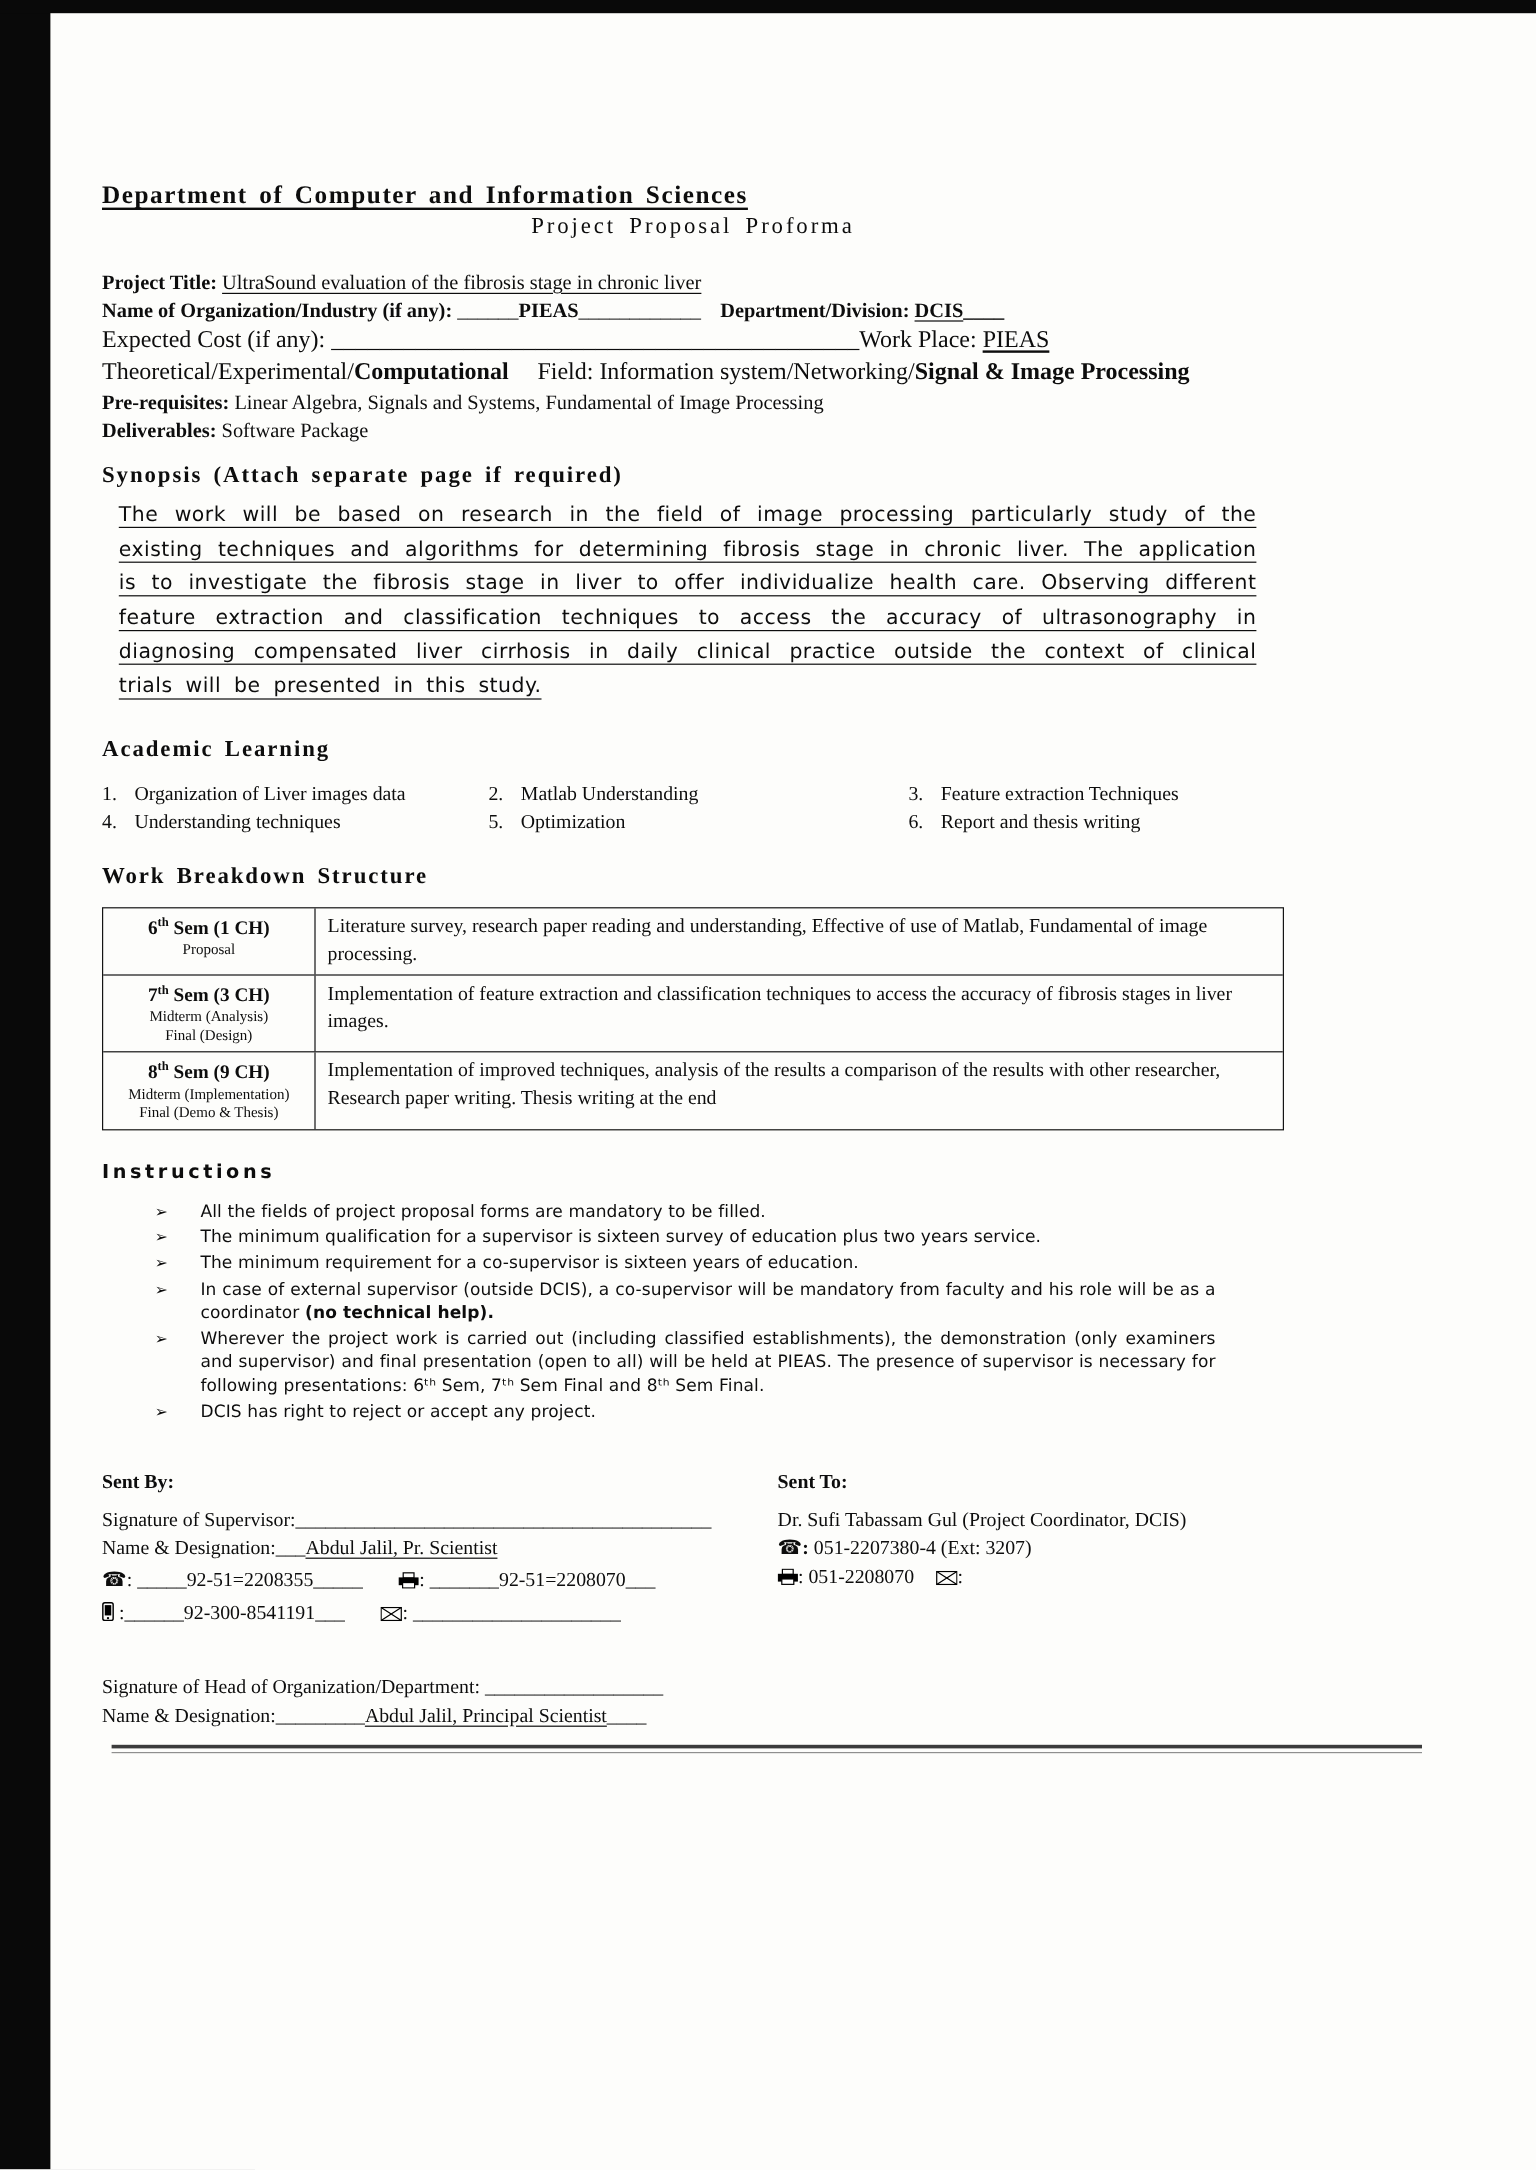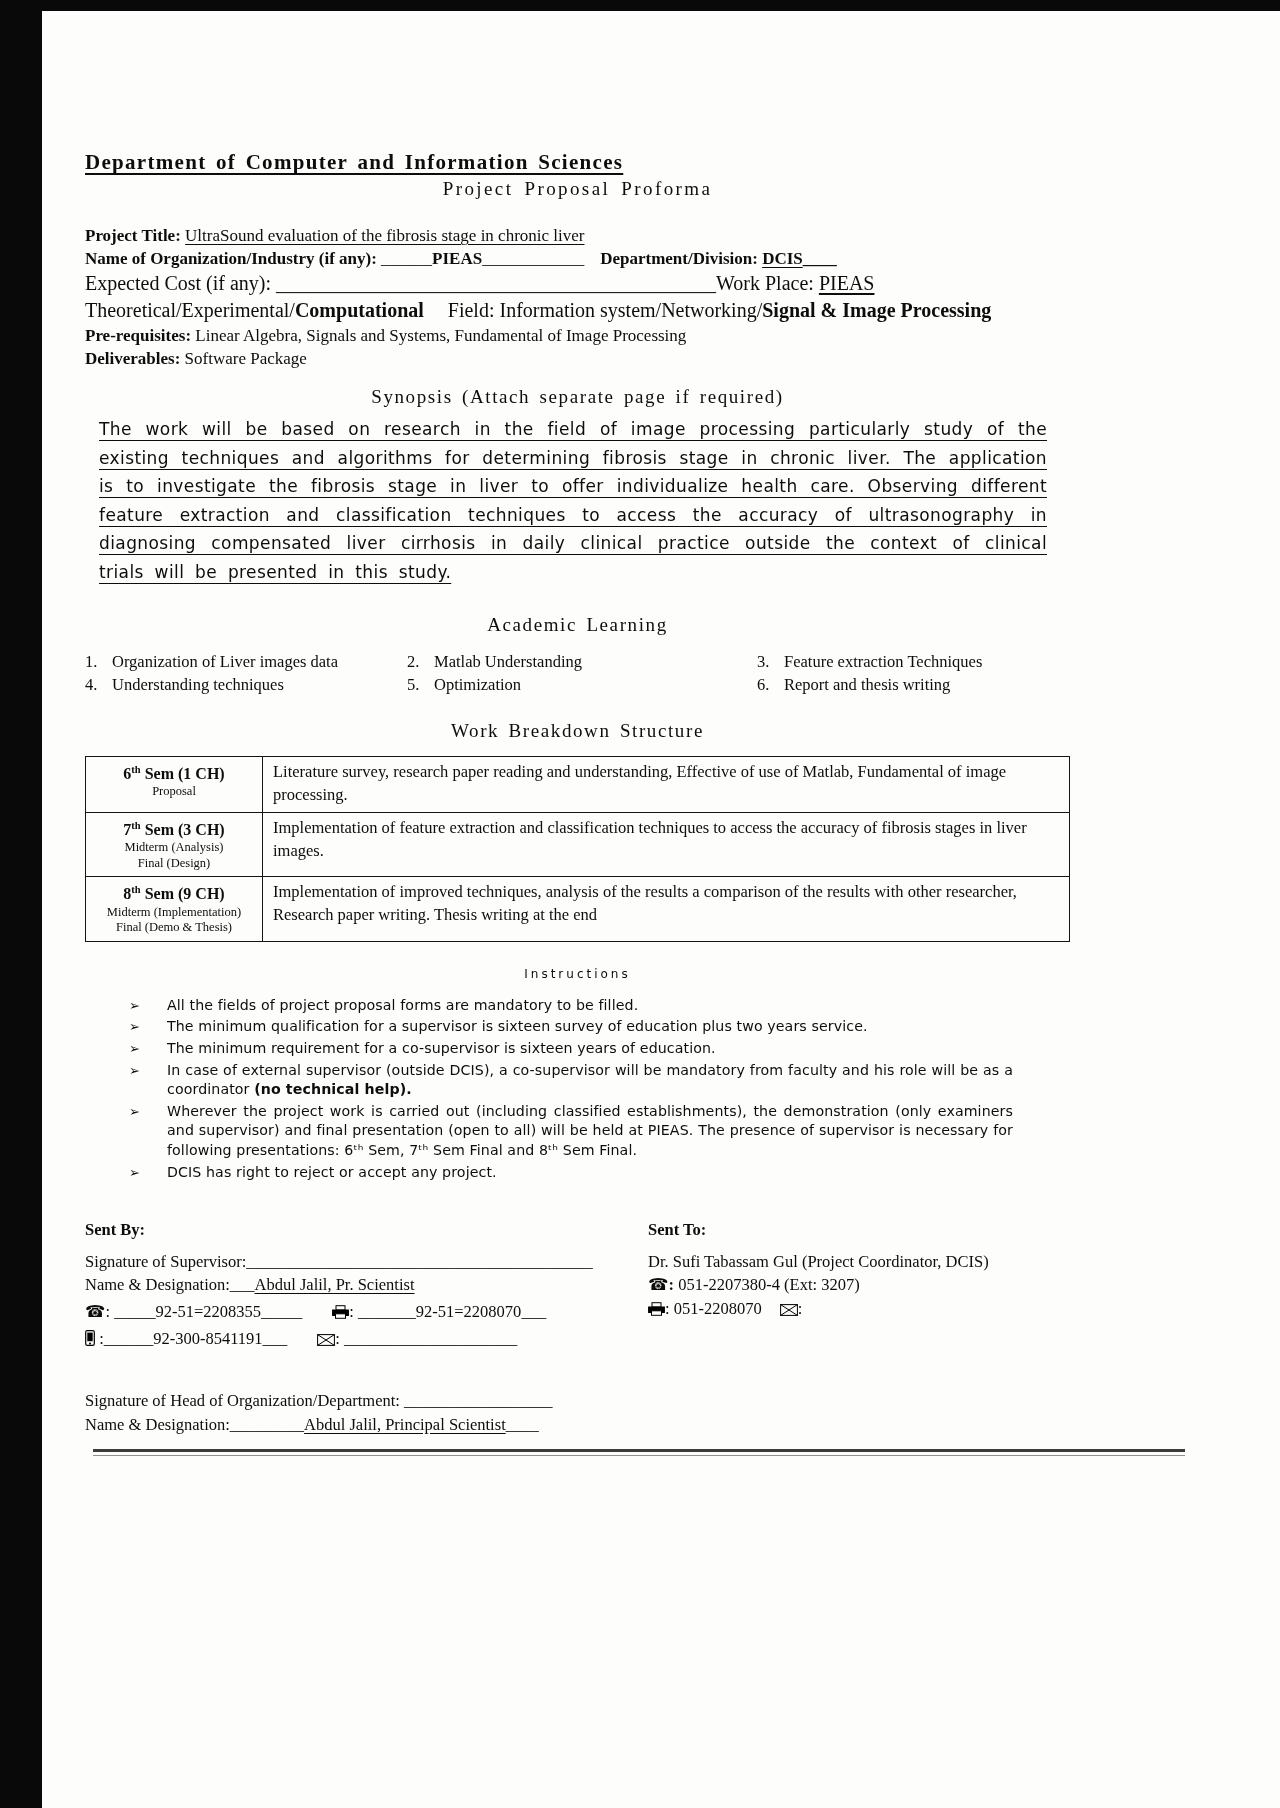--- a/index.html
+++ b/index.html
@@ -11,38 +11,38 @@
   b{font-weight:bold}
   .u{text-decoration:underline;text-underline-offset:3px}
   .h1{font-weight:bold;font-size:21px;letter-spacing:1.3px;word-spacing:3px;text-decoration:underline;text-underline-offset:4px}
   .h2{margin-top:3px;text-align:center;font-weight:normal;font-size:19px;letter-spacing:2.4px;word-spacing:4px}
   .form{margin-top:24px}
   .f17{font-size:17px;line-height:23px}
   .f20{font-size:20px;line-height:27px}
   .f16{font-size:16.5px;line-height:22px}
   .ml18{margin-left:16px}
   .mlf{margin-left:24px}
-  .h3{text-align:center;font-weight:normal}
+  .h3{text-align:left;font-weight:bold}
   .serif-h{font-size:19px;letter-spacing:1.6px;word-spacing:3px}
   .syn-h{margin-top:16px}
   .syn-body{margin-top:7px;margin-left:14px;width:948px;font-family:"DejaVu Sans","Liberation Sans",sans-serif;font-size:17px;line-height:28.5px;letter-spacing:0.4px;word-spacing:5px;text-align:justify;text-decoration:underline;text-underline-offset:4.5px}
   .acad-h{margin-top:28px}
   .acad{display:flex;margin-top:14px;font-size:16.5px;line-height:23px}
   .acad-col1{width:322px}.acad-col2{width:350px}.acad-col3{flex:1}
   .acad .num{display:inline-block;width:27px}
   .wbs-h{margin-top:24px}
   .wbs{margin-top:14px;border:1.4px solid #141414}
   .wbs-row{display:flex;border-bottom:1.4px solid #141414}
   .wbs-row:last-child{border-bottom:none}
   .wbs-left{width:172px;flex:none;border-right:1.4px solid #141414;text-align:center;padding:3px 2px 5px}
   .wbs-sem{font-weight:bold;font-size:16px;line-height:20px}
   .wbs-sem sup{font-size:10.5px}
   .wbs-sub{font-size:12.5px;line-height:15.5px}
   .wbs-desc{flex:1;padding:3px 10px 6px;font-size:16.5px;line-height:23px}
-  .instr-h{margin-top:25px;font-family:"DejaVu Sans","Liberation Sans",sans-serif;font-size:12px;letter-spacing:3px;word-spacing:2px}
+  .instr-h{margin-top:25px;font-family:"DejaVu Sans","Liberation Sans",sans-serif;font-size:16px;letter-spacing:3px;word-spacing:2px}
   .instr{margin:15px 0 0 44px;width:884px;font-family:"DejaVu Sans","Liberation Sans",sans-serif;font-size:14.2px;line-height:19.3px;letter-spacing:0.1px}
   .instr-item{display:flex;margin-bottom:2.5px}
   .instr-bullet{flex:none;width:38px;font-size:13px}
   .instr-text{flex:1;text-align:justify}
   .sent{display:flex;margin-top:38px}
   .sent-left{width:563px;flex:none}
   .sent-right{flex:1}
   .sent-h{font-weight:bold;font-size:16.5px;margin-bottom:11px}
   .sent .f16{margin-bottom:1.5px}
   .cline{margin-top:5px}

